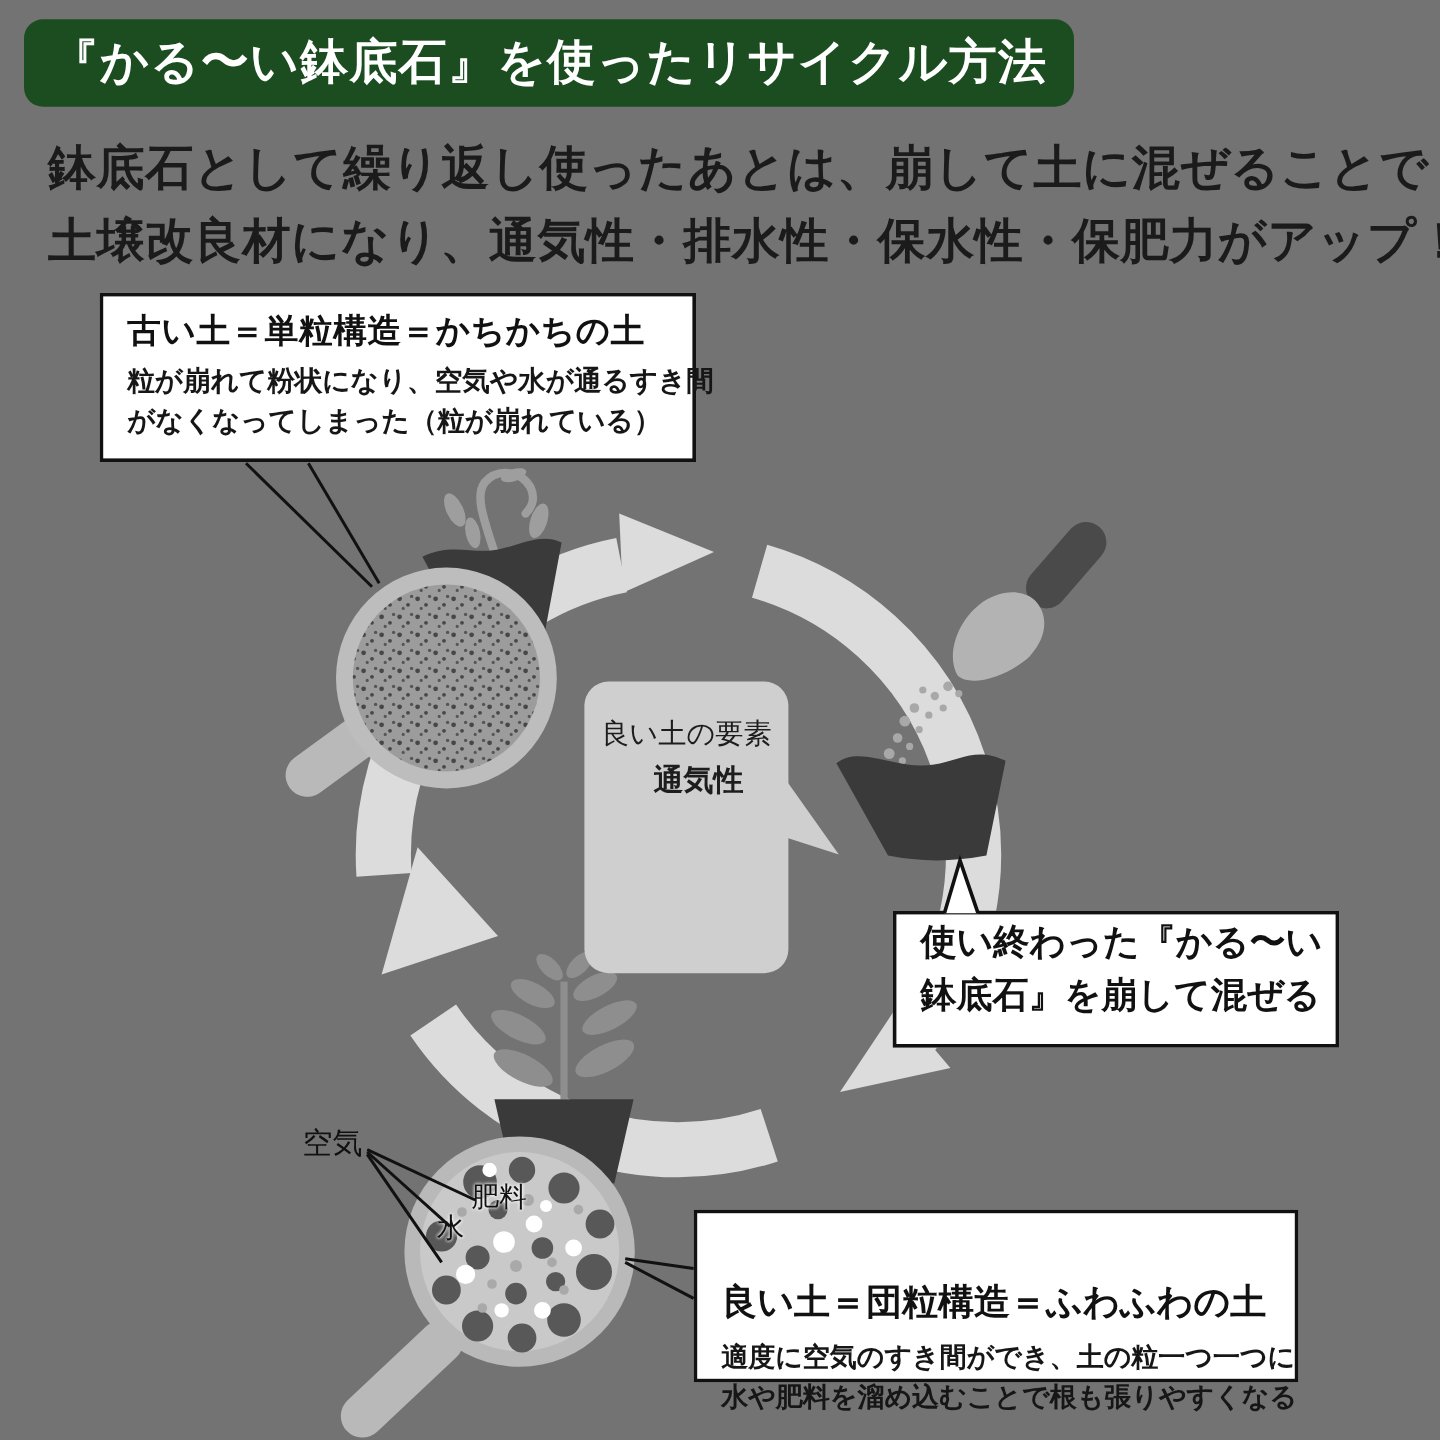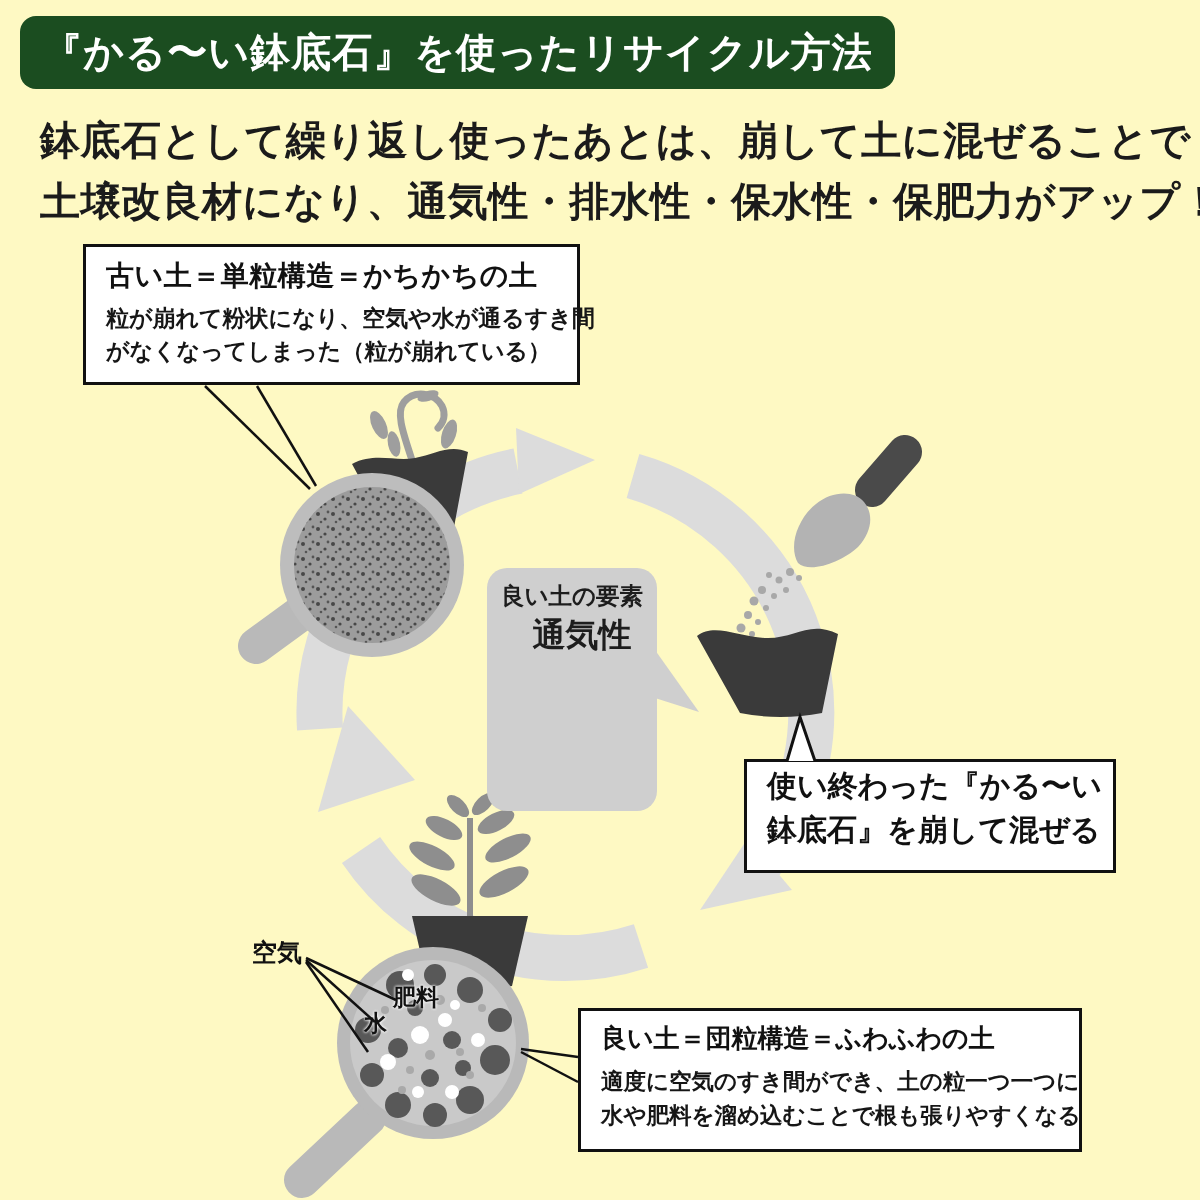--- a/index.html
+++ b/index.html
@@ -1,39 +1,39 @@
 <!DOCTYPE html>
 <html><head>
 <meta charset="utf-8">
 <style>
   html,body{margin:0;padding:0;background:#fff;}
-  .canvas{position:relative;width:1200px;height:1200px;background:#fef9c3;overflow:hidden;
+  .canvas{position:relative;width:1200px;height:1200px;background:#737373;overflow:hidden;
           font-family:"DejaVu Sans","Liberation Sans",sans-serif;}
   .layer{position:absolute;left:0;top:0;width:1200px;height:1200px;pointer-events:none;}
   .header{position:absolute;left:20px;top:16px;width:875px;height:73px;background:#1b4d20;
           border-radius:16px;color:#ffffff;font-size:40px;font-weight:800;line-height:73px;
           text-align:center;letter-spacing:1px;white-space:nowrap;}
   .intro{position:absolute;left:40px;top:110px;width:1140px;color:#1b1b1b;
          font-size:40px;font-weight:800;line-height:61px;letter-spacing:0.5px;white-space:nowrap;}
   .callout{position:absolute;background:#ffffff;border:3px solid #111;box-sizing:border-box;}
   .callout .t{font-weight:700;color:#111;white-space:nowrap;}
   .callout .b{font-weight:700;color:#161616;white-space:nowrap;}
   .old-soil{left:83px;top:244px;width:497px;height:141px;padding:10px 20px;}
   .old-soil .t{font-size:28px;letter-spacing:0.5px;}
   .old-soil .b{font-size:23px;line-height:33px;margin-top:7px;}
   .used-stone{left:744px;top:759px;width:372px;height:114px;padding:2px 20px;}
   .used-stone .t{font-size:30px;line-height:44px;}
   .good-soil{left:578px;top:1008px;width:504px;height:144px;padding:10px 20px;}
-  .good-soil .t{font-size:26px;}
+  .good-soil .t{font-size:30px;margin-top:44px;}
   .good-soil .b{font-size:22.5px;line-height:34px;margin-top:8px;}
   .center-box{position:absolute;left:487px;top:568px;width:170px;height:243px;background:#cfcfcf;
               border-radius:20px;text-align:center;color:#1d1d1d;}
-  .center-box .h{font-size:23.5px;font-weight:700;margin-top:12px;white-space:nowrap;}
-  .center-box .i{font-size:33px;font-weight:800;line-height:46px;white-space:nowrap;margin-left:20px;}
-  .soil-label{position:absolute;color:#111;font-weight:700;white-space:nowrap;}
+  .center-box .h{font-size:23.5px;font-weight:400;margin-top:27px;white-space:nowrap;}
+  .center-box .i{font-size:25px;font-weight:800;line-height:46px;white-space:nowrap;margin-left:20px;}
+  .soil-label{position:absolute;color:#111;font-weight:400;white-space:nowrap;}
   .lbl-air{left:252px;top:936px;font-size:25px;}
   .lbl-fert{left:393px;top:982px;font-size:23px;text-shadow:0 0 3px #fff,0 0 3px #fff;}
   .lbl-water{left:364px;top:1008px;font-size:23px;text-shadow:0 0 3px #fff,0 0 3px #fff;}
 </style>
 </head>
 <body>
 
 <div class="canvas">
 
   <svg class="layer" viewBox="0 0 1200 1200">

